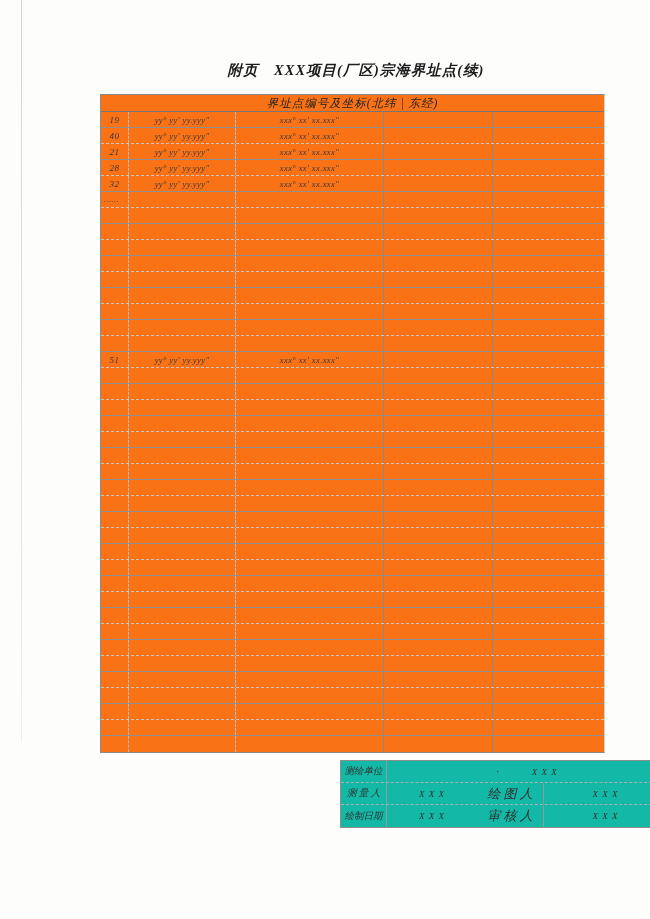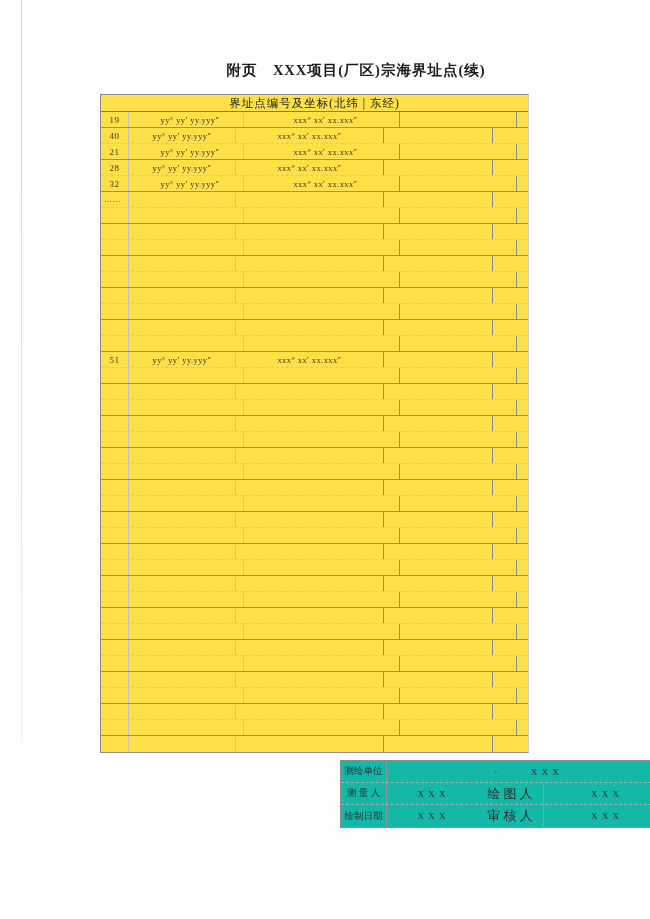--- a/index.html
+++ b/index.html
@@ -7,47 +7,48 @@
   body {
     background: #ffffff;
     font-family: "Liberation Serif", "DejaVu Serif", serif;
     color: #2a2a2a;
   }
   .page {
     position: relative;
     width: 650px; height: 919px;
     background: #fdfdfc;
     overflow: hidden;
+    font-style: italic;
   }
   
   .scan-line {
     position: absolute; left: 21px; top: 0;
     width: 1px; height: 742px;
     background: linear-gradient(to bottom, #d5d5d3, #e2e2e0 60%, #efefec);
   }
   .title {
     position: absolute; left: 100px; top: 60px; width: 512px; height: 20px;
     text-align: center; font-size: 14.5px; font-weight: 600;
     letter-spacing: 1px; color: #1c1c1c; line-height: 20px;
     white-space: pre;
   }
   
   .main-table {
-    position: absolute; left: 100px; top: 94px; width: 429px;
+    position: absolute; left: 100px; top: 94px; width: 505px;
     border: 1px solid #8a8a8a;
     border-right: 1px solid #cfcfcd;
-    background: #fde047;
+    background: #f97316;
   }
   .thead {
     height: 17px; line-height: 16px;
     border-bottom: 1px solid #767676;
     text-align: center; font-size: 11.5px; letter-spacing: 1px; color: #222;
   }
   .trow { display: flex; height: 16px; }
-  .trow.b-solid { border-bottom: 1px solid #909090; gap: 8px; }
+  .trow.b-solid { border-bottom: 1px solid #909090; }
   .trow.b-dash  { border-bottom: 1px dashed #c6c6c4; }
   .trow.b-last  { border-bottom: none; }
   .cell {
     display: flex; align-items: center; justify-content: center;
     height: 100%; overflow: hidden;
     font-size: 8.5px; letter-spacing: 0.4px; color: #383838;
     white-space: pre;
   }
   .c-num { width: 28px;  border-right: 1px dashed #bcbcba; font-size: 9px; }
   .c-num.ellipsis { justify-content: flex-start; padding-left: 3px; font-size: 8px; letter-spacing: 0.5px; }

